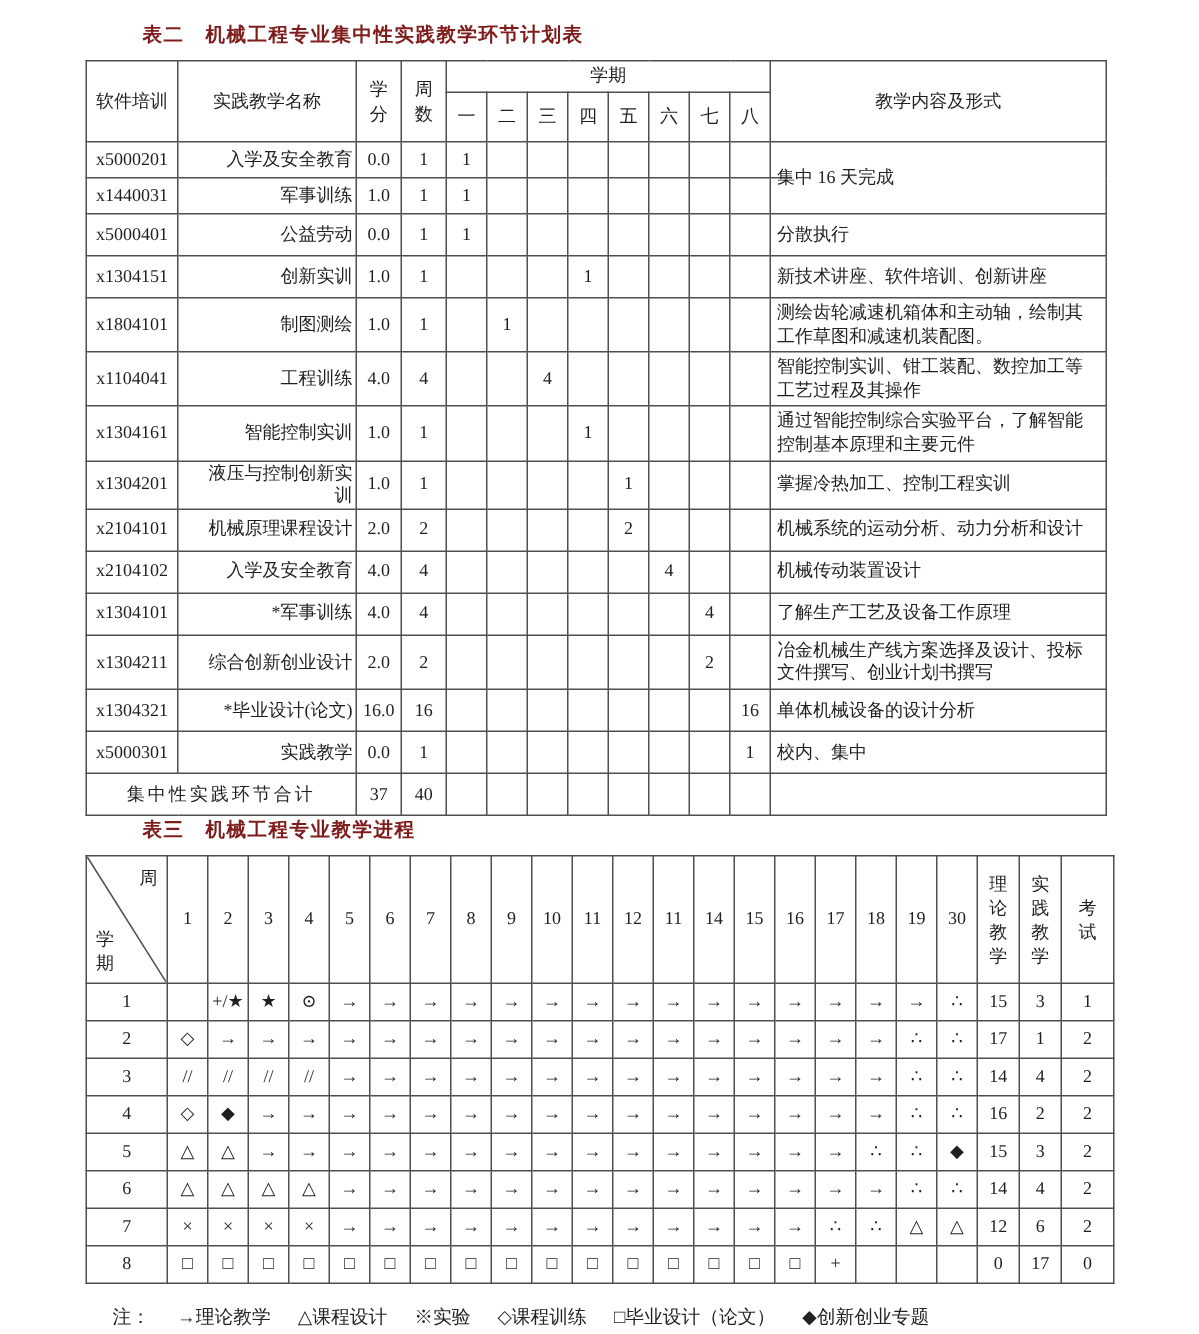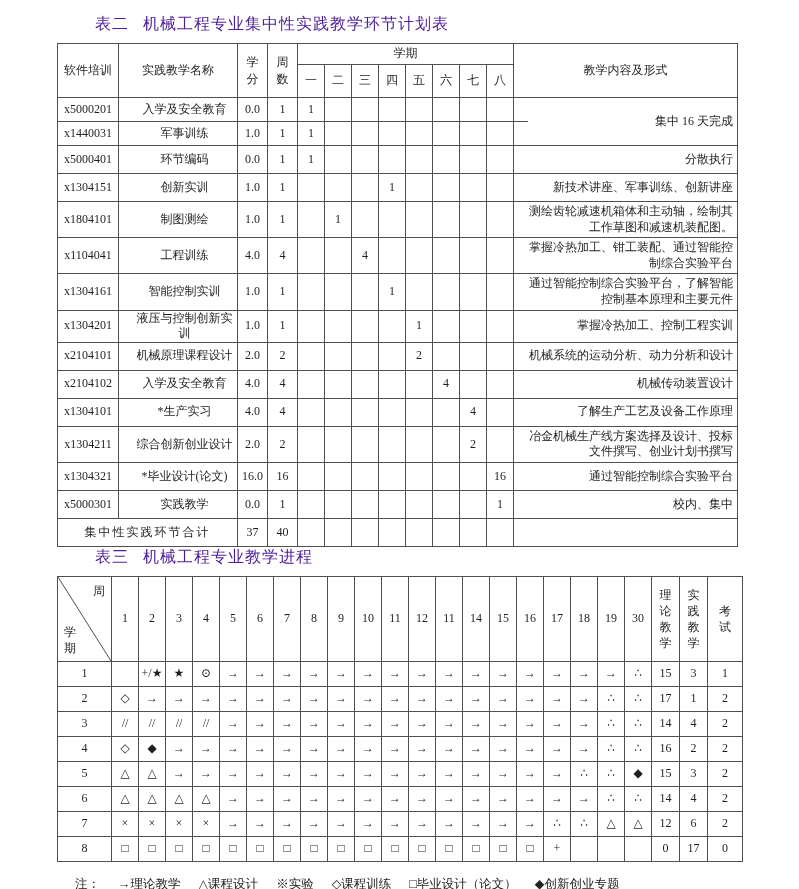--- a/index.html
+++ b/index.html
@@ -3,36 +3,36 @@
 <meta charset="utf-8">
 <style>
   html,body{margin:0;padding:0;}
   body{
     width:799px;height:889px;overflow:hidden;background:#ffffff;
     font-family:"Liberation Serif","DejaVu Serif",serif;color:#1f1f1f;
     position:relative;
   }
   .page{padding-top:14px;}
   .tbl-title{
-    margin:0 0 8px 95px;font-size:16px;font-weight:normal;color:#4c1d95;
+    margin:0 0 8px 95px;font-size:13px;font-weight:bold;color:#7f1d1d;
     letter-spacing:1px;
   }
   .tbl-title .gap{display:inline-block;width:14px;}
   table{border-collapse:collapse;table-layout:fixed;margin-left:57px;background:#fff;}
   th,td{
     border:1px solid #4f4f4f;font-size:12px;font-weight:normal;
     padding:0 2px;text-align:center;overflow:hidden;line-height:1.3;
   }
   
   .t2{width:681px;border:1.5px solid #3a3a3a;}
   .t2 thead tr.hr1 th{height:20px;}
   .t2 thead tr.hr2 th{height:32px;}
   .t2 tbody td{height:23px;}
-  .t2 td.name{text-align:center;padding-left:15px;}
-  .t2 td.content{text-align:right;padding:2px 4px;}
+  .t2 td.name{text-align:right;padding-left:15px;}
+  .t2 td.content{text-align:left;padding:2px 4px;}
   .t2 td.merged{background:linear-gradient(#4f4f4f,#4f4f4f) no-repeat 0 50% / 14px 1px;}
   .t2 td.tot-label{letter-spacing:2px;}
   
   .t3{width:685px;border:1.5px solid #3a3a3a;margin-top:6px;}
   .t3 thead th{height:84px;}
   .t3 tbody td{height:24px;padding:0;}
   .t3 td.sym{font-size:12px;}
   .corner{position:relative;padding:0;}
   .corner svg{position:absolute;left:0;top:0;width:100%;height:100%;display:block;}
   .corner-top{position:absolute;top:7px;right:6px;font-size:12px;}
@@ -110,21 +110,21 @@
           <td class="num"></td>
           <td class="num"></td>
           <td class="num"></td>
           <td class="num"></td>
           <td class="num"></td>
           <td class="num"></td>
           <td class="num"></td>
         </tr>
         <tr>
           <td class="code">x5000401</td>
-          <td class="name">环节编码</td>
+          <td class="name">公益劳动</td>
           <td class="num">0.0</td>
           <td class="num">1</td>
           <td class="num">1</td>
           <td class="num"></td>
           <td class="num"></td>
           <td class="num"></td>
           <td class="num"></td>
           <td class="num"></td>
           <td class="num"></td>
           <td class="num"></td>
@@ -136,21 +136,21 @@
           <td class="num">1.0</td>
           <td class="num">1</td>
           <td class="num"></td>
           <td class="num"></td>
           <td class="num"></td>
           <td class="num">1</td>
           <td class="num"></td>
           <td class="num"></td>
           <td class="num"></td>
           <td class="num"></td>
-          <td class="content">新技术讲座、军事训练、创新讲座</td>
+          <td class="content">新技术讲座、软件培训、创新讲座</td>
         </tr>
         <tr>
           <td class="code">x1804101</td>
           <td class="name">制图测绘</td>
           <td class="num">1.0</td>
           <td class="num">1</td>
           <td class="num"></td>
           <td class="num">1</td>
           <td class="num"></td>
           <td class="num"></td>
@@ -166,21 +166,21 @@
           <td class="num">4.0</td>
           <td class="num">4</td>
           <td class="num"></td>
           <td class="num"></td>
           <td class="num">4</td>
           <td class="num"></td>
           <td class="num"></td>
           <td class="num"></td>
           <td class="num"></td>
           <td class="num"></td>
-          <td class="content">掌握冷热加工、钳工装配、通过智能控制综合实验平台</td>
+          <td class="content">智能控制实训、钳工装配、数控加工等工艺过程及其操作</td>
         </tr>
         <tr>
           <td class="code">x1304161</td>
           <td class="name">智能控制实训</td>
           <td class="num">1.0</td>
           <td class="num">1</td>
           <td class="num"></td>
           <td class="num"></td>
           <td class="num"></td>
           <td class="num">1</td>
@@ -230,21 +230,21 @@
           <td class="num"></td>
           <td class="num"></td>
           <td class="num"></td>
           <td class="num">4</td>
           <td class="num"></td>
           <td class="num"></td>
           <td class="content">机械传动装置设计</td>
         </tr>
         <tr>
           <td class="code">x1304101</td>
-          <td class="name">*生产实习</td>
+          <td class="name">*军事训练</td>
           <td class="num">4.0</td>
           <td class="num">4</td>
           <td class="num"></td>
           <td class="num"></td>
           <td class="num"></td>
           <td class="num"></td>
           <td class="num"></td>
           <td class="num"></td>
           <td class="num">4</td>
           <td class="num"></td>
@@ -271,21 +271,21 @@
           <td class="num">16.0</td>
           <td class="num">16</td>
           <td class="num"></td>
           <td class="num"></td>
           <td class="num"></td>
           <td class="num"></td>
           <td class="num"></td>
           <td class="num"></td>
           <td class="num"></td>
           <td class="num">16</td>
-          <td class="content">通过智能控制综合实验平台</td>
+          <td class="content">单体机械设备的设计分析</td>
         </tr>
         <tr>
           <td class="code">x5000301</td>
           <td class="name">实践教学</td>
           <td class="num">0.0</td>
           <td class="num">1</td>
           <td class="num"></td>
           <td class="num"></td>
           <td class="num"></td>
           <td class="num"></td>

